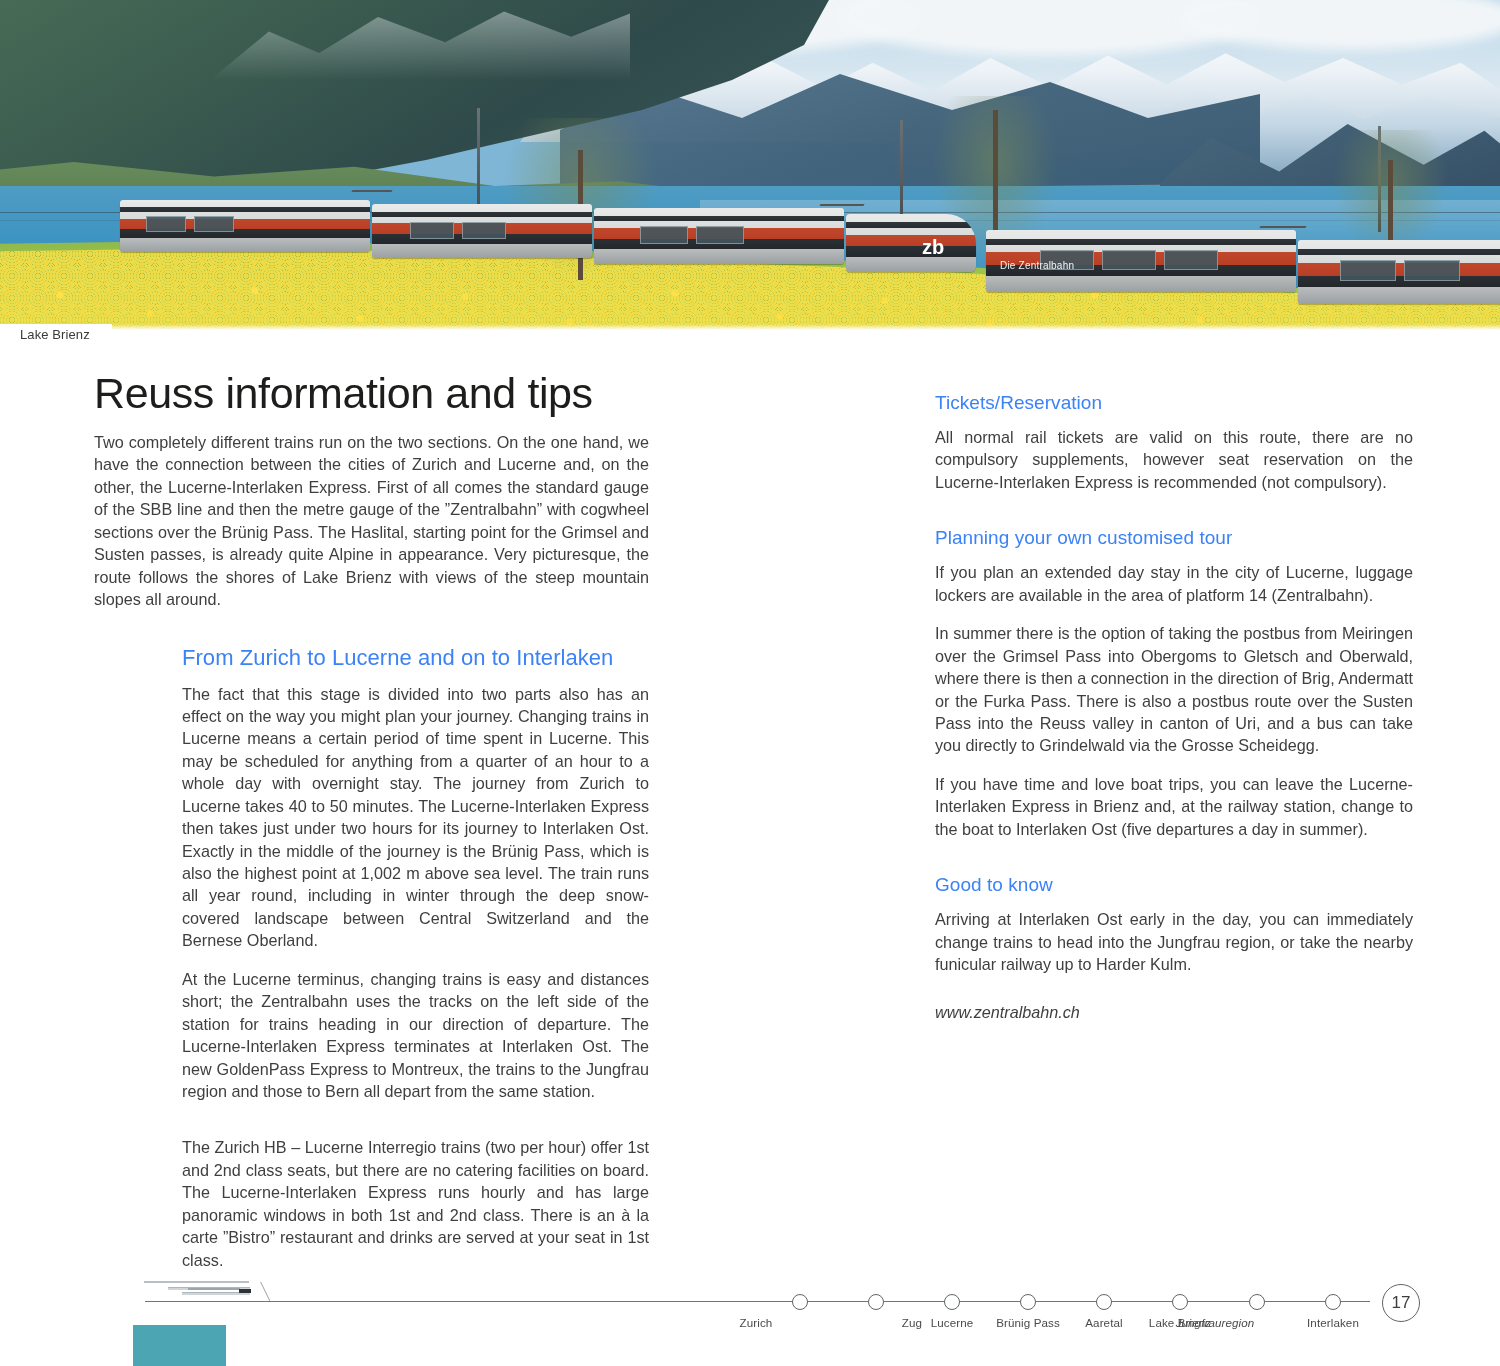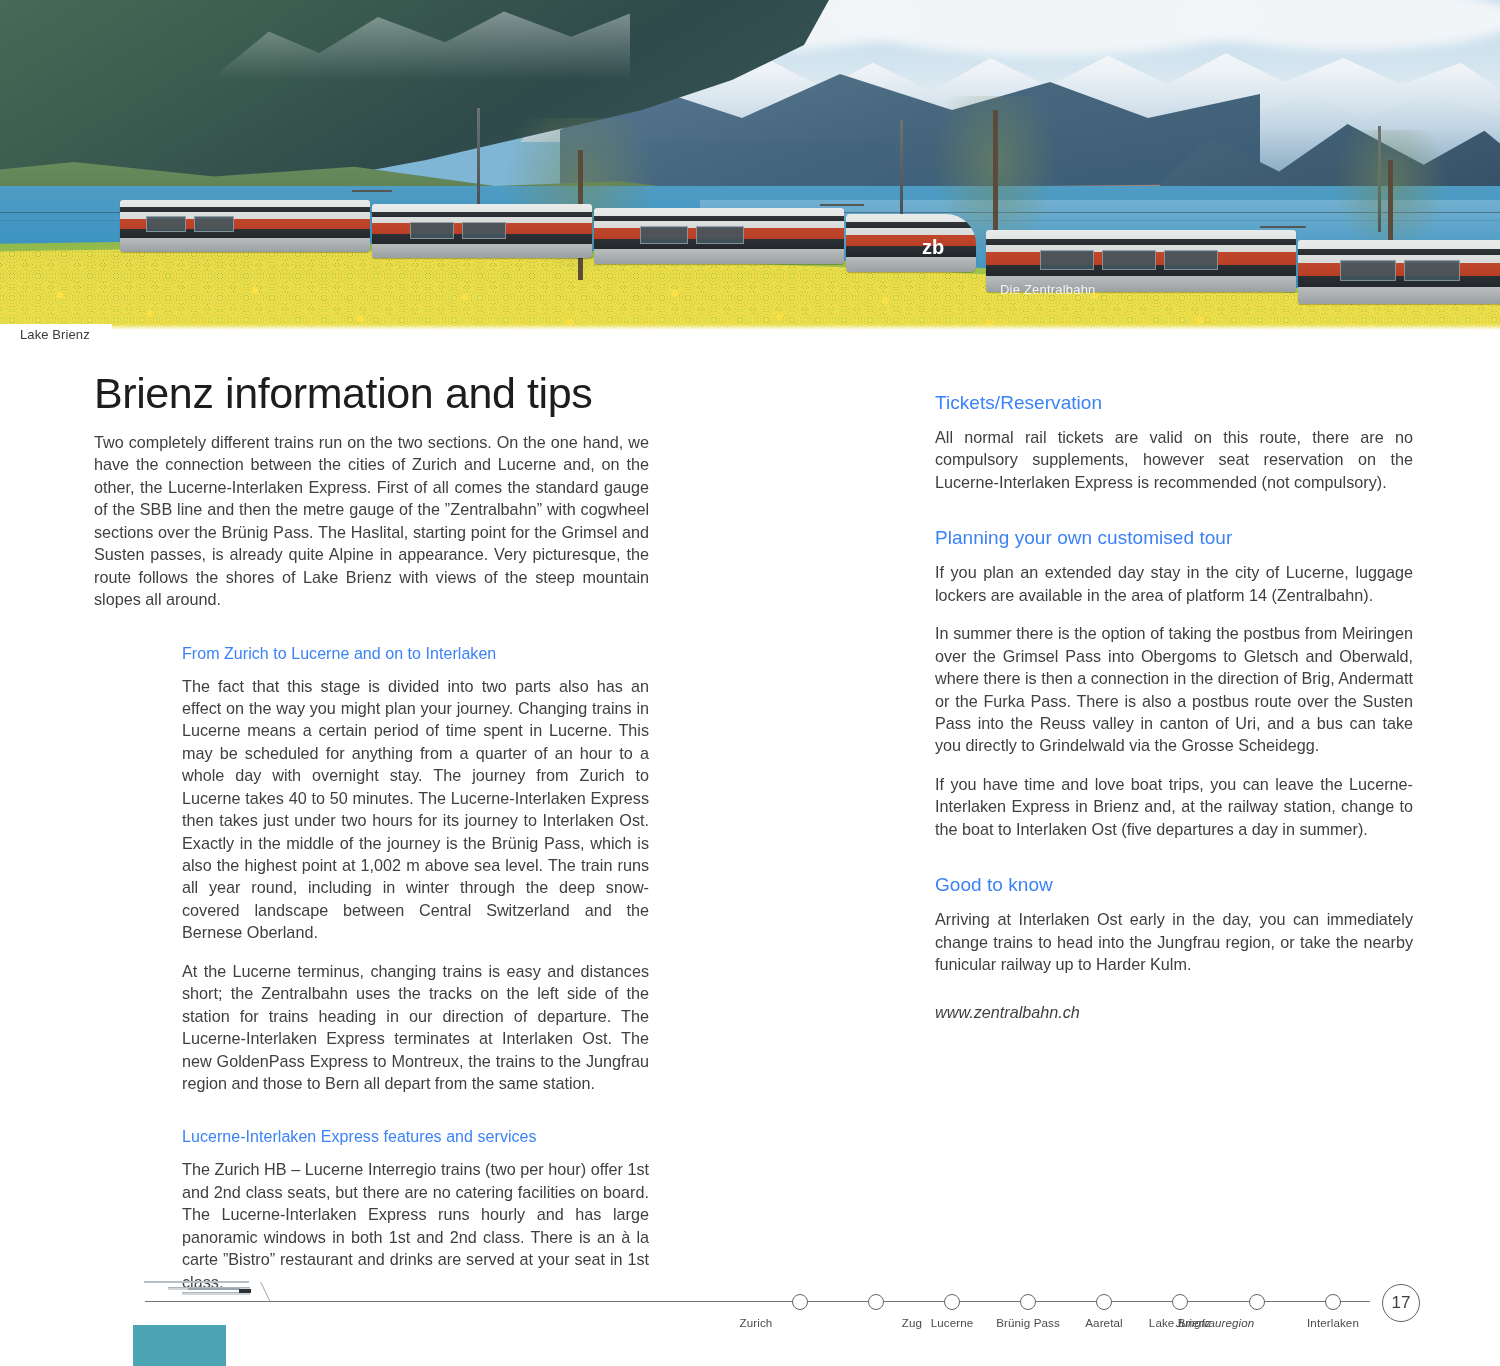--- a/index.html
+++ b/index.html
@@ -220,21 +220,21 @@
     margin-bottom: 16px;
   }
   h2.sec-head {
     font-size: 19px;
     font-weight: 400;
     color: #3b82f6;
     letter-spacing: .05px;
     margin-bottom: 12px;
   }
   h2.sec-head.sub {
-    font-size: 16px;
+    font-size: 22px;
   }
   p.body {
     font-size: 16.2px;
     line-height: 1.385;
     color: #3f3f3e;
     text-align: justify;
     text-justify: inter-word;
     hyphens: none;
   }
   p.body + p.body { margin-top: 16px; }
@@ -383,47 +383,46 @@
       <div class="twin" style="left:290px; top:26px; width:44px; height:17px;"></div>
       <div class="twin" style="left:342px; top:26px; width:44px; height:17px;"></div>
       <div class="twin" style="left:520px; top:30px; width:48px; height:18px;"></div>
       <div class="twin" style="left:576px; top:30px; width:48px; height:18px;"></div>
       <div class="twin" style="left:920px; top:54px; width:54px; height:20px;"></div>
       <div class="twin" style="left:982px; top:54px; width:54px; height:20px;"></div>
       <div class="twin" style="left:1044px;top:54px; width:54px; height:20px;"></div>
       <div class="twin" style="left:1220px;top:64px; width:56px; height:21px;"></div>
       <div class="twin" style="left:1284px;top:64px; width:56px; height:21px;"></div>
 
-      <div style="position:absolute; left:880px; top:86px; font-size:13px; color:#f3f3f3;
+      <div style="position:absolute; left:880px; top:64px; font-size:10px; color:#f3f3f3;
                   font-family:'Liberation Sans',sans-serif; letter-spacing:.2px;">Die Zentralbahn</div>
       <div style="position:absolute; left:802px; top:40px; font-size:20px; color:#ffffff;
                   font-weight:700; font-family:'Liberation Sans',sans-serif;">zb</div>
     </div>
 
     <div class="hero-fade-bottom"></div>
   </div>
 
   <div class="caption-strip">
     <span class="caption-text">Lake Brienz</span>
   </div>
 
   <div class="content">
 
     <div class="col-left">
-      <h1 class="page-title">Brienz information and tips</h1>
+      <h1 class="page-title">Reuss information and tips</h1>
       <p class="body">Two completely different trains run on the two sections. On the one hand, we have the connection between the cities of Zurich and Lucerne and, on the other, the Lucerne-Interlaken Express. First of all comes the standard gauge of the SBB line and then the metre gauge of the ”Zentralbahn” with cogwheel sections over the Brünig Pass. The Haslital, starting point for the Grimsel and Susten passes, is already quite Alpine in appearance. Very picturesque, the route follows the shores of Lake Brienz with views of the steep mountain slopes all around.</p>
 
       <div class="indent-block gap-lg">
         <h2 class="sec-head sub">From Zurich to Lucerne and on to Interlaken</h2>
         <p class="body">The fact that this stage is divided into two parts also has an effect on the way you might plan your journey. Changing trains in Lucerne means a certain period of time spent in Lucerne. This may be scheduled for anything from a quarter of an hour to a whole day with overnight stay. The journey from Zurich to Lucerne takes 40 to 50 minutes. The Lucerne-Interlaken Express then takes just under two hours for its journey to Interlaken Ost. Exactly in the middle of the journey is the Brünig Pass, which is also the highest point at 1,002 m above sea level. The train runs all year round, including in winter through the deep snow-covered landscape between Central Switzerland and the Bernese Oberland.</p>
         <p class="body">At the Lucerne terminus, changing trains is easy and distances short; the Zentralbahn uses the tracks on the left side of the station for trains heading in our direction of departure. The Lucerne-Interlaken Express terminates at Interlaken Ost. The new GoldenPass Express to Montreux, the trains to the Jungfrau region and those to Bern all depart from the same station.</p>
       </div>
 
       <div class="indent-block gap-lg">
-        <h2 class="sec-head sub">Lucerne-Interlaken Express features and services</h2>
         <p class="body">The Zurich HB – Lucerne Interregio trains (two per hour) offer 1st and 2nd class seats, but there are no catering facilities on board. The Lucerne-Interlaken Express runs hourly and has large panoramic windows in both 1st and 2nd class. There is an à la carte ”Bistro” restaurant and drinks are served at your seat in 1st class.</p>
       </div>
     </div>
 
     <div class="col-right">
 
       <div>
         <h2 class="sec-head">Tickets/Reservation</h2>
         <p class="body">All normal rail tickets are valid on this route, there are no compulsory supplements, however seat reservation on the Lucerne-Interlaken Express is recommended (not compulsory).</p>
       </div>

